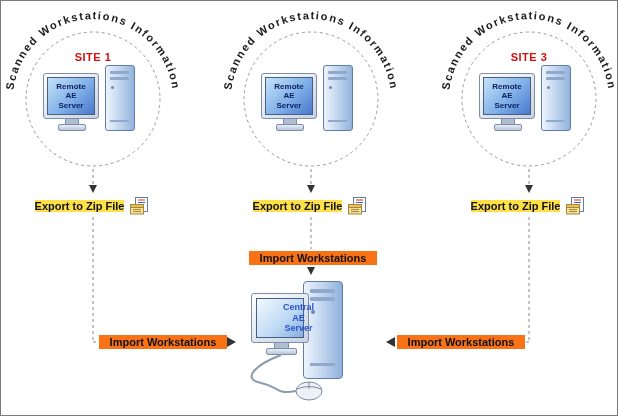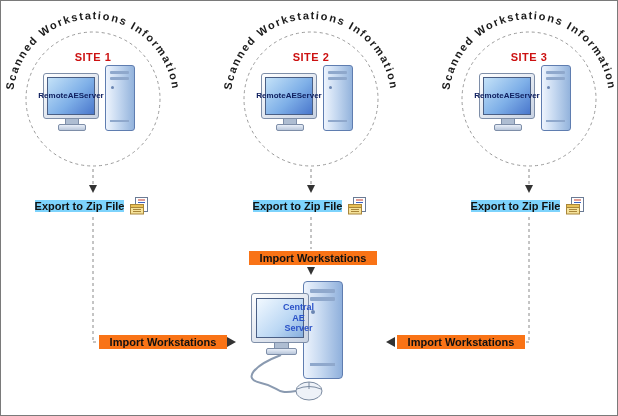--- a/index.html
+++ b/index.html
@@ -32,31 +32,31 @@
            background:#8fa8cc; border-radius:1px; }
   .tower .bay1 { top:5px; } .tower .bay2 { top:11px; }
   .tower .dot { position:absolute; left:5px; top:20px; width:3px; height:3px;
            background:#6b86b3; border-radius:50%; }
   .tower .slot { position:absolute; left:4px; right:5px; bottom:8px; height:2px; background:#8fa8cc; }
   .monitor { position:absolute; left:0; top:8px; width:56px; height:46px;
            background:linear-gradient(145deg,#ffffff,#c8d2e2);
            border:1px solid #7e8ea8; border-radius:3px; padding:3px; box-sizing:border-box; }
   .screen { width:100%; height:100%; border:1px solid #4a5f85; box-sizing:border-box;
            background:linear-gradient(135deg,#c4e2f8 0%,#7fb0e8 55%,#4a77cc 100%);
-           display:flex; flex-direction:row; align-items:center; justify-content:center; }
+           display:flex; flex-direction:column; align-items:center; justify-content:center; }
   .screen span { display:block; font-size:8px; line-height:1.2; font-weight:bold; color:#102060; }
   .stand { position:absolute; left:22px; top:54px; width:12px; height:5px;
            background:#aebdd2; border:1px solid #7e8ea8; border-top:none; }
   .base  { position:absolute; left:15px; top:59px; width:26px; height:5px;
            background:linear-gradient(#e8eef8,#b8c6da); border:1px solid #7e8ea8; border-radius:2px; }
 
   
   .export-row { position:absolute; left:0; top:195px; width:200px; display:flex;
                 justify-content:center; align-items:center; gap:5px; }
-  .export-row .lbl { font-size:11px; font-weight:bold; color:#111; background:#7dd3fc; white-space:nowrap; }
+  .export-row .lbl { font-size:11px; font-weight:bold; color:#111; background:#fde047; white-space:nowrap; }
 
   
   .import-label { position:absolute; z-index:3; font-size:11px; font-weight:bold; color:#111;
                   background:#f97316; text-align:center; white-space:nowrap; padding:1px 2px; }
   .import-mid   { left:248px; top:250px; width:124px; }
   .import-left  { left:98px;  top:334px; width:124px; }
   .import-right { left:396px; top:334px; width:124px; }
 
   
   .central { position:absolute; left:238px; top:276px; width:160px; height:140px; z-index:2; }
@@ -150,21 +150,20 @@
   </div>
 
   <div class="site" style="left:210px">
     <svg class="arc-svg" width="200" height="190" viewBox="0 0 200 190">
       <circle class="dashed-circle" cx="100" cy="98" r="67"></circle>
       <path id="arcPath1" d="M 24.8 125.4 A 80 80 0 1 1 175.2 125.4" fill="none"></path>
       <text class="arc-text">
         <textPath href="#arcPath1" startOffset="50%" text-anchor="middle">Scanned Workstations Information</textPath>
       </text>
     </svg>
-    <div class="site-label">SITE 2</div>
     <div class="pc">
       <div class="tower">
         <div class="bay1"></div>
           <div class="bay2"></div>
           <div class="dot"></div>
           <div class="slot"></div>
       </div>
       <div class="monitor">
         <div class="screen">
           <span>Remote</span>

